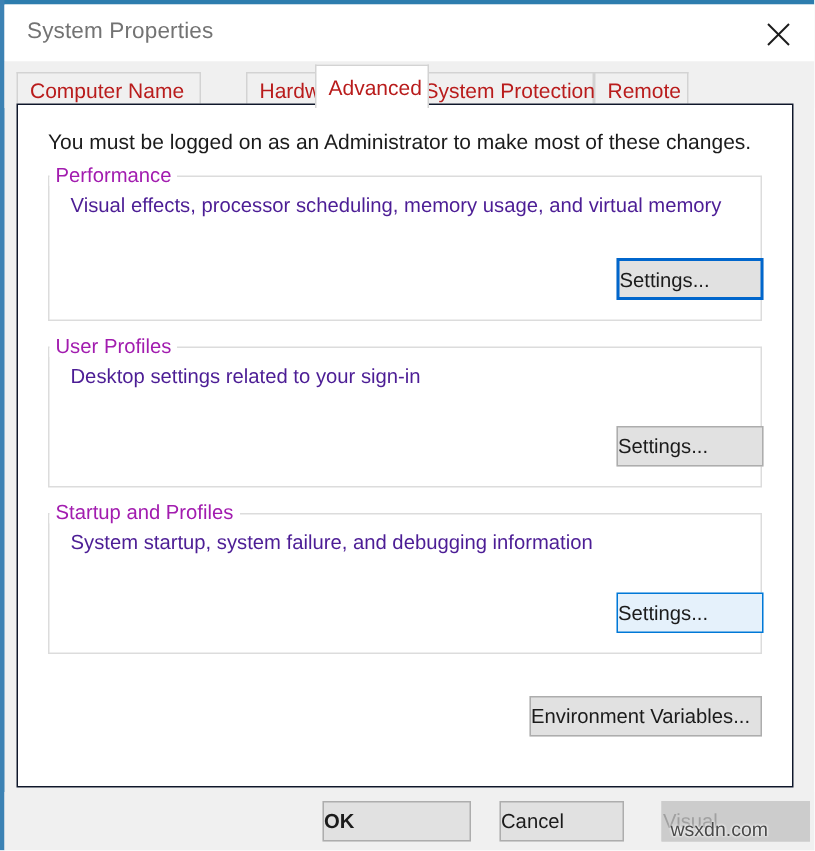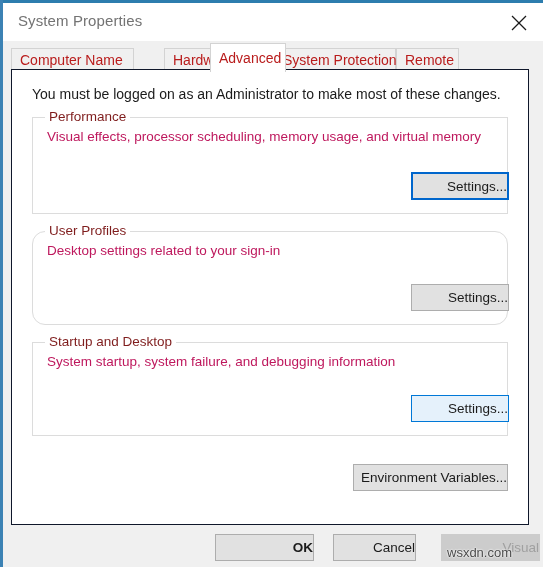--- a/index.html
+++ b/index.html
@@ -111,46 +111,46 @@
     position: absolute;
     left: 20px;
     width: 476px;
     border: 1px solid #dcdcdc;
     box-sizing: border-box;
     background: transparent;
   }
   .group-legend {
     position: absolute;
     top: -9px;
-    left: 12px;
+    left: 0;
     background: #ffffff;
     padding: 0 4px;
     font-size: 13.5px;
-    color: #7f1d1d;
+    color: #a21caf;
     white-space: nowrap;
   }
   .group-desc {
     position: absolute;
     left: 14px;
     top: 11px;
     font-size: 13.5px;
-    color: #be185d;
+    color: #4c1d95;
     white-space: nowrap;
   }
 
   
   .btn {
     position: absolute;
     box-sizing: border-box;
     background: #e1e1e1;
     border: 1px solid #adadad;
     font-family: "Liberation Sans", sans-serif;
     font-size: 13.5px;
     color: #1b1b1b;
-    text-align: right;
+    text-align: left;
     cursor: default;
     white-space: nowrap;
     padding: 0;
   }
   .btn.default-focus {
     border: 2px solid #0066cc;
     background: #e1e1e1;
   }
   .btn.hovered {
     border: 1px solid #0078d7;
@@ -209,28 +209,28 @@
   <div class="tabpage">
 
     <div class="admin-note">You must be logged on as an Administrator to make most of these changes.</div>
 
     <div class="groupbox" style="top:47px; height:97px;">
       <div class="group-legend">Performance</div>
       <div class="group-desc">Visual effects, processor scheduling, memory usage, and virtual memory</div>
       <button class="btn default-focus" style="left:378px; top:54px; width:98px; height:28px;">Settings...</button>
     </div>
 
-    <div class="groupbox" style="top:161px; height:94px;border-radius:13px;">
+    <div class="groupbox" style="top:161px; height:94px;">
       <div class="group-legend">User Profiles</div>
       <div class="group-desc">Desktop settings related to your sign-in</div>
       <button class="btn" style="left:378px; top:52px; width:98px; height:27px;">Settings...</button>
     </div>
 
     <div class="groupbox" style="top:272px; height:94px;">
-      <div class="group-legend">Startup and Desktop</div>
+      <div class="group-legend">Startup and Profiles</div>
       <div class="group-desc">System startup, system failure, and debugging information</div>
       <button class="btn hovered" style="left:378px; top:52px; width:98px; height:27px;">Settings...</button>
     </div>
 
     <button class="btn" style="left:341px; top:394px; width:155px; height:27px;">Environment Variables...</button>
   </div>
 
   <div class="footer">
     <button class="btn" style="left:212px; top:6px; width:99px; height:27px;font-weight:bold;">OK</button>
     <button class="btn" style="left:330px; top:6px; width:83px; height:27px;">Cancel</button>

